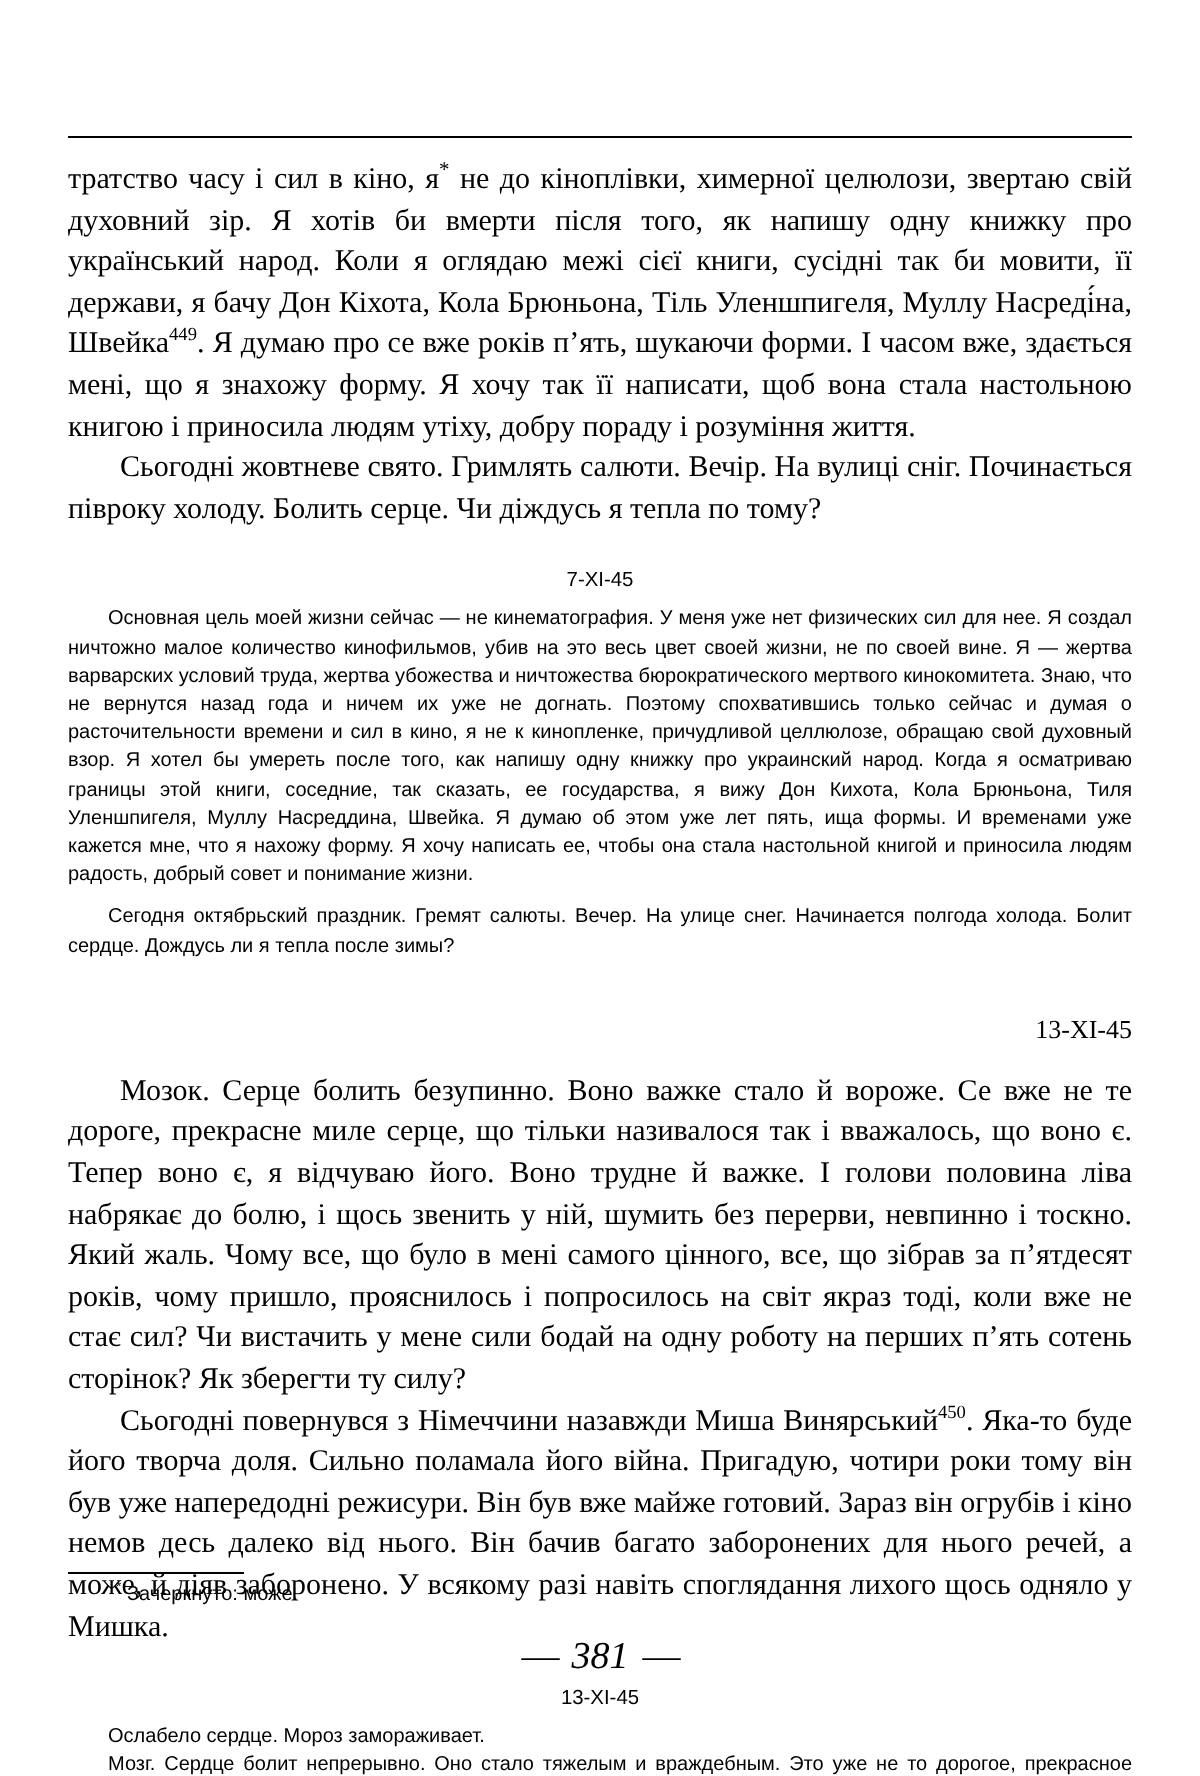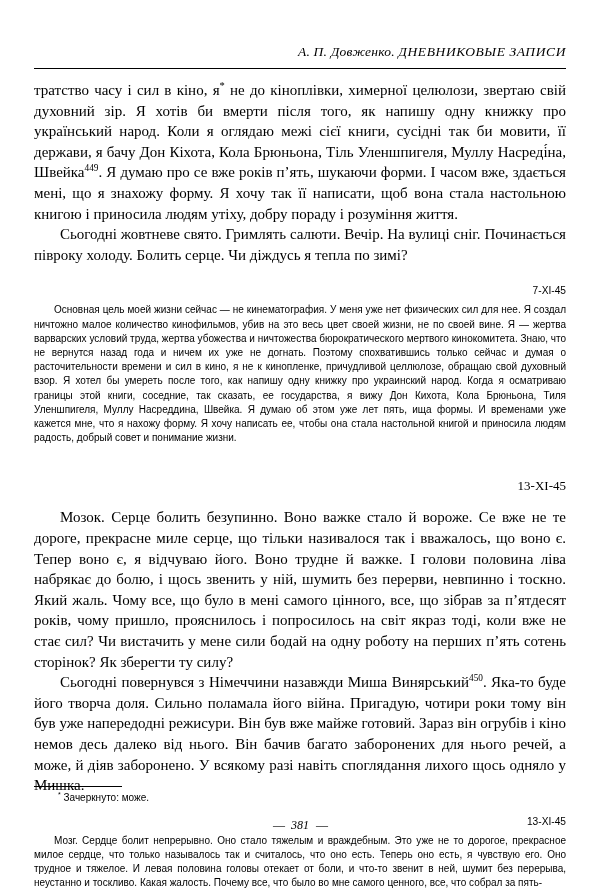--- a/index.html
+++ b/index.html
@@ -78,21 +78,21 @@
   
   .date-serif {
     font-family: "Liberation Serif", "DejaVu Serif", serif;
     font-size: 13px;
     text-align: right;
     margin: 0;
   }
   .date-sans {
     font-family: "Liberation Sans", "DejaVu Sans", sans-serif;
     font-size: 10.2px;
-    text-align: right;
+    text-align: center;
     margin: 0;
   }
 
   sup.fn {
     font-size: 0.62em;
     vertical-align: super;
     line-height: 0;
   }
   sup.ast {
     font-size: 0.7em;
@@ -129,65 +129,63 @@
 
   
   .folio {
     position: absolute;
     left: 0;
     top: 818px;
     width: 600px;
     text-align: center;
     font-family: "Liberation Serif", "DejaVu Serif", serif;
     font-style: italic;
-    font-size: 12px;
+    font-size: 19px;
   }
   .folio .dash {
     font-style: normal;
     letter-spacing: -1px;
   }
   .folio .num { margin: 0 7px; }
 </style>
 </head>
 <body>
 
 <div class="page">
 
-  <div class="runhead">
-    <span class="initials">А. П. Довженко.</span>
-    <span class="caps">ДНЕВНИКОВЫЕ ЗАПИСИ</span>
-  </div>
   <div class="runhead-rule"></div>
 
   <div class="col">
 
     <p class="uk"><span></span><span>тратство часу і сил в кіно, я</span><sup class="ast">*</sup><span> не до кіноплівки, химерної целюлози, звертаю свій духовний зір. Я хотів би вмерти після того, як напишу одну книжку про український народ. Коли я оглядаю межі сієї книги, сусідні так би мовити, її держави, я бачу Дон Кіхота, Кола Брюньона, Тіль Уленшпигеля, Муллу Насреді́на, Швейка</span><sup class="fn">449</sup><span>. Я думаю про се вже років п’ять, шукаючи форми. І часом вже, здається мені, що я знахожу форму. Я хочу так її написати, щоб вона стала настольною книгою і приносила людям утіху, добру пораду і розуміння життя.</span></p>
 
-    <p class="uk indent">Сьогодні жовтневе свято. Гримлять салюти. Вечір. На вулиці сніг. Починається півроку холоду. Болить серце. Чи діждусь я тепла по зимі?</p>
+    <p class="uk indent">Сьогодні жовтневе свято. Гримлять салюти. Вечір. На вулиці сніг. Починається півроку холоду. Болить серце. Чи діждусь я тепла по тому?</p>
 
     <div class="gap-l"></div>
     <p class="date-sans">7-XI-45</p>
     <div class="gap-s"></div>
 
     <p class="ru indent">Основная цель моей жизни сейчас — не кинематография. У меня уже нет физических сил для нее. Я создал ничтожно малое количество кинофильмов, убив на это весь цвет своей жизни, не по своей вине. Я — жертва варварских условий труда, жертва убожества и ничтожества бюрократического мертвого кинокомитета. Знаю, что не вернутся назад года и ничем их уже не догнать. Поэтому спохватившись только сейчас и думая о расточительности времени и сил в кино, я не к кинопленке, причудливой целлюлозе, обращаю свой духовный взор. Я хотел бы умереть после того, как напишу одну книжку про украинский народ. Когда я осматриваю границы этой книги, соседние, так сказать, ее государства, я вижу Дон Кихота, Кола Брюньона, Тиля Уленшпигеля, Муллу Насреддина, Швейка. Я думаю об этом уже лет пять, ища формы. И временами уже кажется мне, что я нахожу форму. Я хочу написать ее, чтобы она стала настольной книгой и приносила людям радость, добрый совет и понимание жизни.</p>
     <div class="gap-s"></div>
+    <p class="ru indent">Сегодня октябрьский праздник. Гремят салюты. Вечер. На улице снег. Начинается полгода холода. Болит сердце. Дождусь ли я тепла после зимы?</p>
 
     <div class="gap-xl"></div>
 
     <p class="date-serif">13-XI-45</p>
     <div class="gap-m"></div>
 
     <p class="uk indent">Мозок. Серце болить безупинно. Воно важке стало й вороже. Се вже не те дороге, прекрасне миле серце, що тільки називалося так і вважалось, що воно є. Тепер воно є, я відчуваю його. Воно трудне й важке. І голови половина ліва набрякає до болю, і щось звенить у ній, шумить без перерви, невпинно і тоскно. Який жаль. Чому все, що було в мені самого цінного, все, що зібрав за п’ятдесят років, чому пришло, прояснилось і попросилось на світ якраз тоді, коли вже не стає сил? Чи вистачить у мене сили бодай на одну роботу на перших п’ять сотень сторінок? Як зберегти ту силу?</p>
 
     <p class="uk indent"><span>Сьогодні повернувся з Німеччини назавжди Миша Винярський</span><sup class="fn">450</sup><span>. Яка-то буде його творча доля. Сильно поламала його війна. Пригадую, чотири роки тому він був уже напередодні режисури. Він був вже майже готовий. Зараз він огрубів і кіно немов десь далеко від нього. Він бачив багато заборонених для нього речей, а може, й діяв заборонено. У всякому разі навіть споглядання лихого щось одняло у Мишка.</span></p>
 
     <div class="gap-l"></div>
     <p class="date-sans">13-XI-45</p>
     <div class="gap-s"></div>
 
+    <p class="ru indent">Ослабело сердце. Мороз замораживает.</p>
     <p class="ru indent">Мозг. Сердце болит непрерывно. Оно стало тяжелым и враждебным. Это уже не то дорогое, прекрасное милое сердце, что только называлось так и считалось, что оно есть. Теперь оно есть, я чувствую его. Оно трудное и тяжелое. И левая половина головы отекает от боли, и что-то звенит в ней, шумит без перерыва, неустанно и тоскливо. Какая жалость. Почему все, что было во мне самого ценного, все, что собрал за пять-</p>
 
   </div>
 
   <div class="footnote-zone">
     <div class="footnote-rule"></div>
     <p class="footnote"><sup class="ast">*</sup> <span>Зачеркнуто: може.</span></p>
   </div>
 
   <div class="folio">

